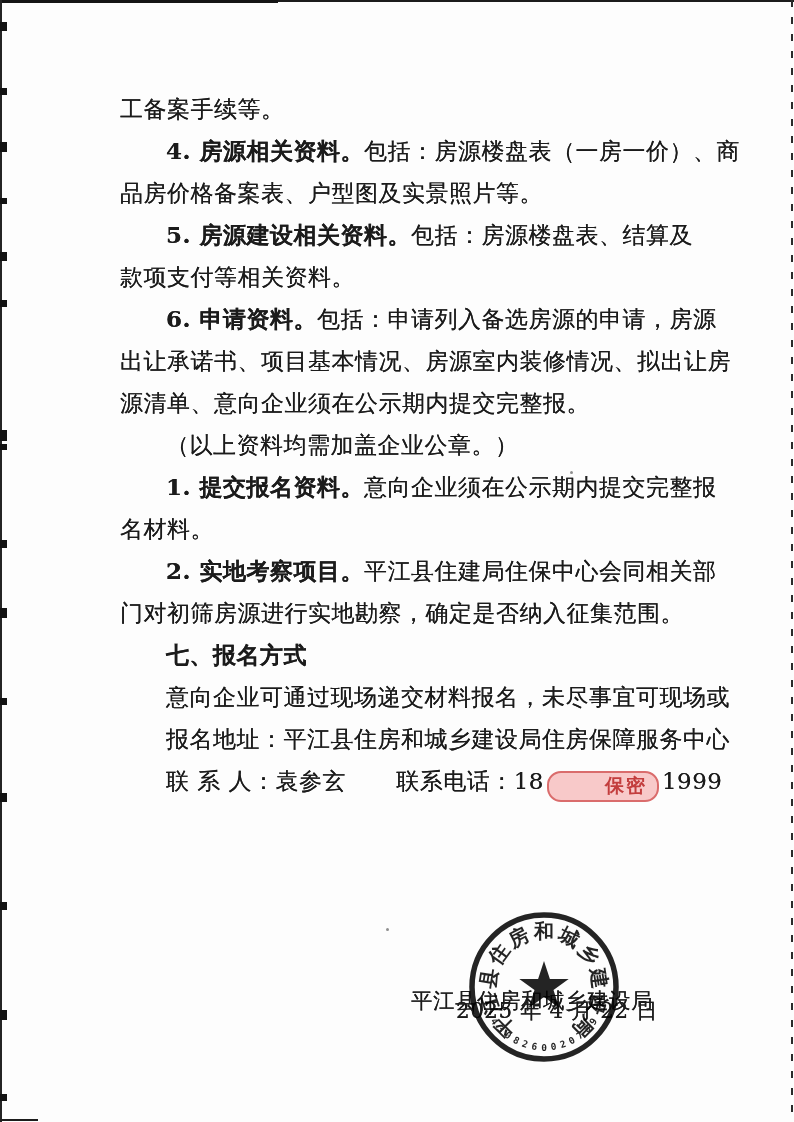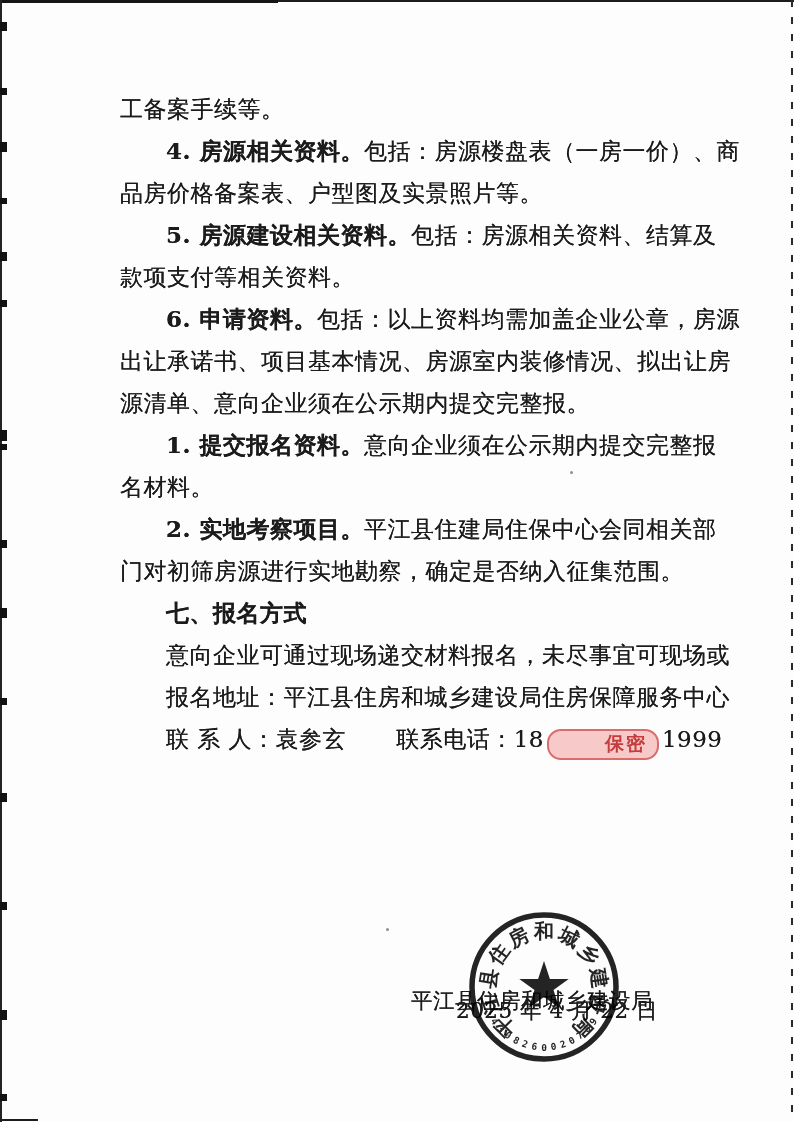--- a/index.html
+++ b/index.html
@@ -77,25 +77,26 @@
   <div class="blob" style="top:902px;height:8px"></div>
   <div class="blob" style="top:1010px;height:10px"></div>
   <div class="blob" style="top:1094px;height:7px"></div>
   <div class="speck" style="left:570px;top:471px"></div>
   <div class="speck" style="left:386px;top:928px"></div>
 
   <div class="body-text">
     <div class="line"><span>工备案手续等。</span></div>
     <div class="line indent"><span class="bold">4. 房源相关资料。</span><span>包括：房源楼盘表（一房一价）、商</span></div>
     <div class="line"><span>品房价格备案表、户型图及实景照片等。</span></div>
-    <div class="line indent"><span class="bold">5. 房源建设相关资料。</span><span>包括：房源相关资料、结算及</span></div>
+    <div class="line indent"><span class="bold">5. 房源建设相关资料。</span><span>包括：房源楼盘表、结算及</span></div>
     <div class="line"><span>款项支付等相关资料。</span></div>
-    <div class="line indent"><span class="bold">6. 申请资料。</span><span>包括：以上资料均需加盖企业公章，房源</span></div>
+    <div class="line indent"><span class="bold">6. 申请资料。</span><span>包括：申请列入备选房源的申请，房源</span></div>
     <div class="line"><span>出让承诺书、项目基本情况、房源室内装修情况、拟出让房</span></div>
     <div class="line"><span>源清单、意向企业须在公示期内提交完整报。</span></div>
+    <div class="line indent"><span>（以上资料均需加盖企业公章。）</span></div>
     <div class="line indent"><span class="bold">1. 提交报名资料。</span><span>意向企业须在公示期内提交完整报</span></div>
     <div class="line"><span>名材料。</span></div>
     <div class="line indent"><span class="bold">2. 实地考察项目。</span><span>平江县住建局住保中心会同相关部</span></div>
     <div class="line"><span>门对初筛房源进行实地勘察，确定是否纳入征集范围。</span></div>
     <div class="line indent"><span class="bold">七、报名方式</span></div>
     <div class="line indent"><span>意向企业可通过现场递交材料报名，未尽事宜可现场或</span></div>
     <div class="line indent"><span>报名地址：平江县住房和城乡建设局住房保障服务中心</span></div>
     <div class="line indent">
       <span>联 系 人：袁参玄</span><span class="phone-label">联系电话：18</span><span class="badge">保密</span><span>1999</span>
     </div>

